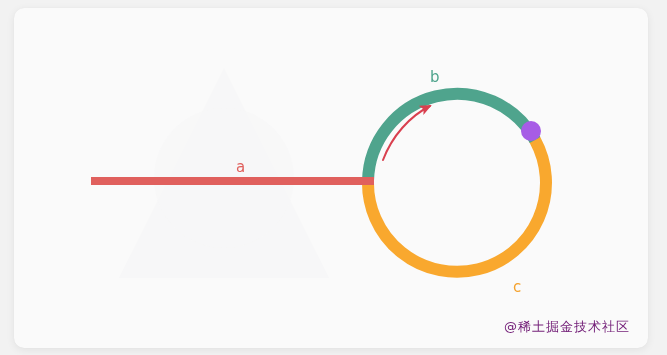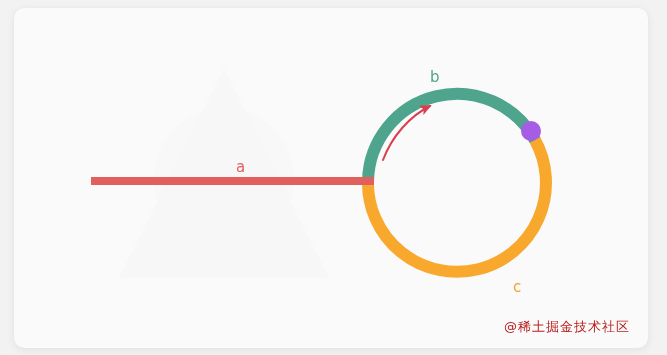--- a/index.html
+++ b/index.html
@@ -57,21 +57,21 @@
   }
   .label-a { left: 222px; top: 152px; color: #e0605d; }
   .label-b { left: 416px; top: 62px;  color: #4fa48d; }
   .label-c { left: 499px; top: 272px; color: #f4a12c; }
   .watermark {
     position: absolute;
     right: 18px;
     bottom: 12px;
     font-family: "DejaVu Sans", sans-serif;
     font-size: 13px;
-    color: #b91c1c;
+    color: #701a75;
     letter-spacing: 1px;
     white-space: nowrap;
     user-select: none;
   }
 </style>
 </head>
 <body>
 
 <div id="root">
 

